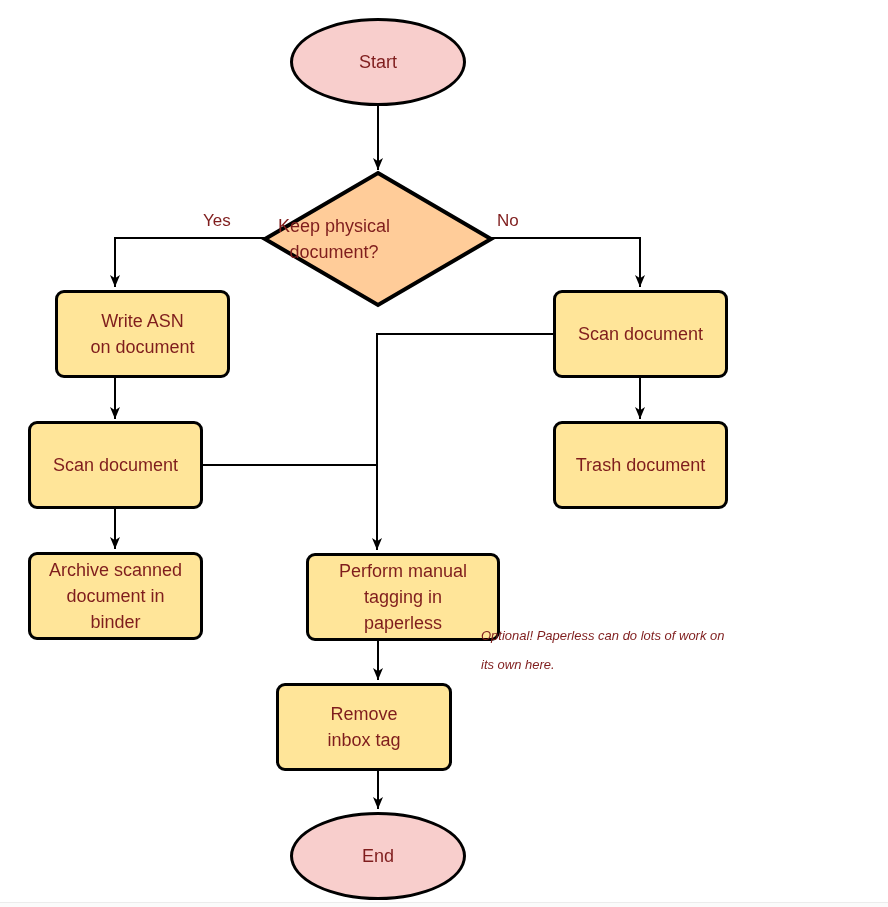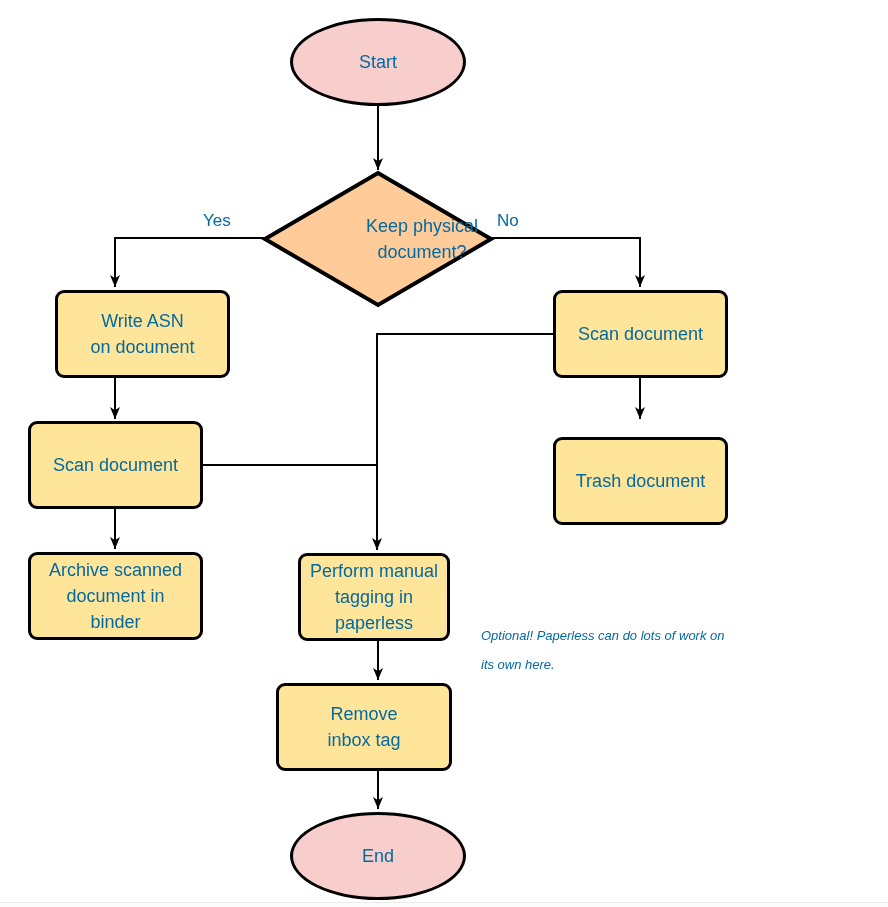--- a/index.html
+++ b/index.html
@@ -2,21 +2,21 @@
 <html><head>
 <meta charset="utf-8">
 <style>
   html, body { margin: 0; padding: 0; background: #ffffff; }
   .canvas {
     position: relative;
     width: 888px;
     height: 907px;
     background: #ffffff;
     font-family: "Liberation Sans", sans-serif;
-    color: #0369a1;
+    color: #7f1d1d;
     overflow: hidden;
   }
   svg.edges {
     position: absolute;
     left: 0; top: 0;
     width: 888px; height: 907px;
   }
   .node {
     position: absolute;
     box-sizing: border-box;
@@ -39,21 +39,21 @@
     background: #FFE599;
     border: 3px solid #000000;
     border-radius: 9px;
   }
   .decision-label {
     position: absolute;
     left: 278px; top: 211px;
     width: 200px; height: 56px;
     display: flex;
     align-items: center;
-    justify-content: flex-end;
+    justify-content: flex-start;
     text-align: center;
     font-size: 18px;
     line-height: 26px;
     white-space: pre-line;
   }
   .edge-label {
     position: absolute;
     width: 50px;
     font-size: 17px;
     line-height: 20px;
@@ -130,25 +130,25 @@
   <div class="node process" style="left:28px; top:552px;">
     <span>Archive scanned
 document in
 binder</span>
   </div>
 
   <div class="node process" style="left:553px; top:290px;">
     <span>Scan document</span>
   </div>
 
-  <div class="node process" style="left:553px; top:421px;margin-top:16px;">
+  <div class="node process" style="left:553px; top:421px;">
     <span>Trash document</span>
   </div>
 
-  <div class="node process" style="left:298px; top:553px; width:152px;">
+  <div class="node process" style="left:306px; top:553px; width:194px;">
     <span>Perform manual
 tagging in
 paperless</span>
   </div>
 
   <div class="node process" style="left:276px; top:683px; width:176px;">
     <span>Remove
 inbox tag</span>
   </div>
 

